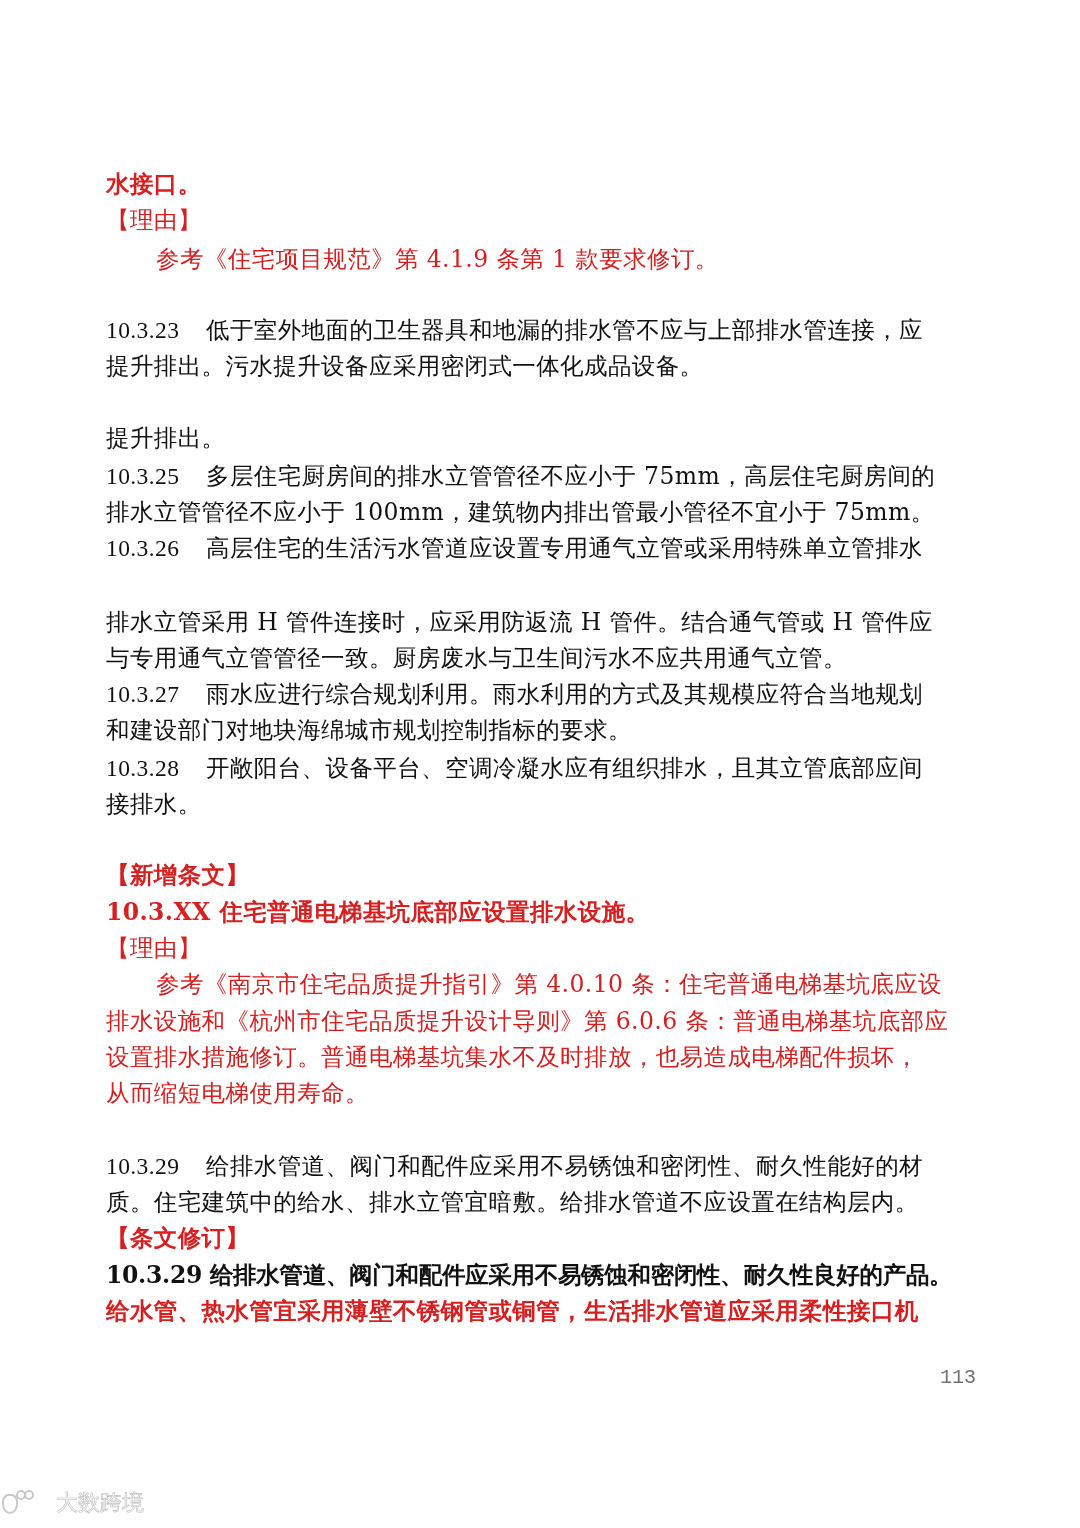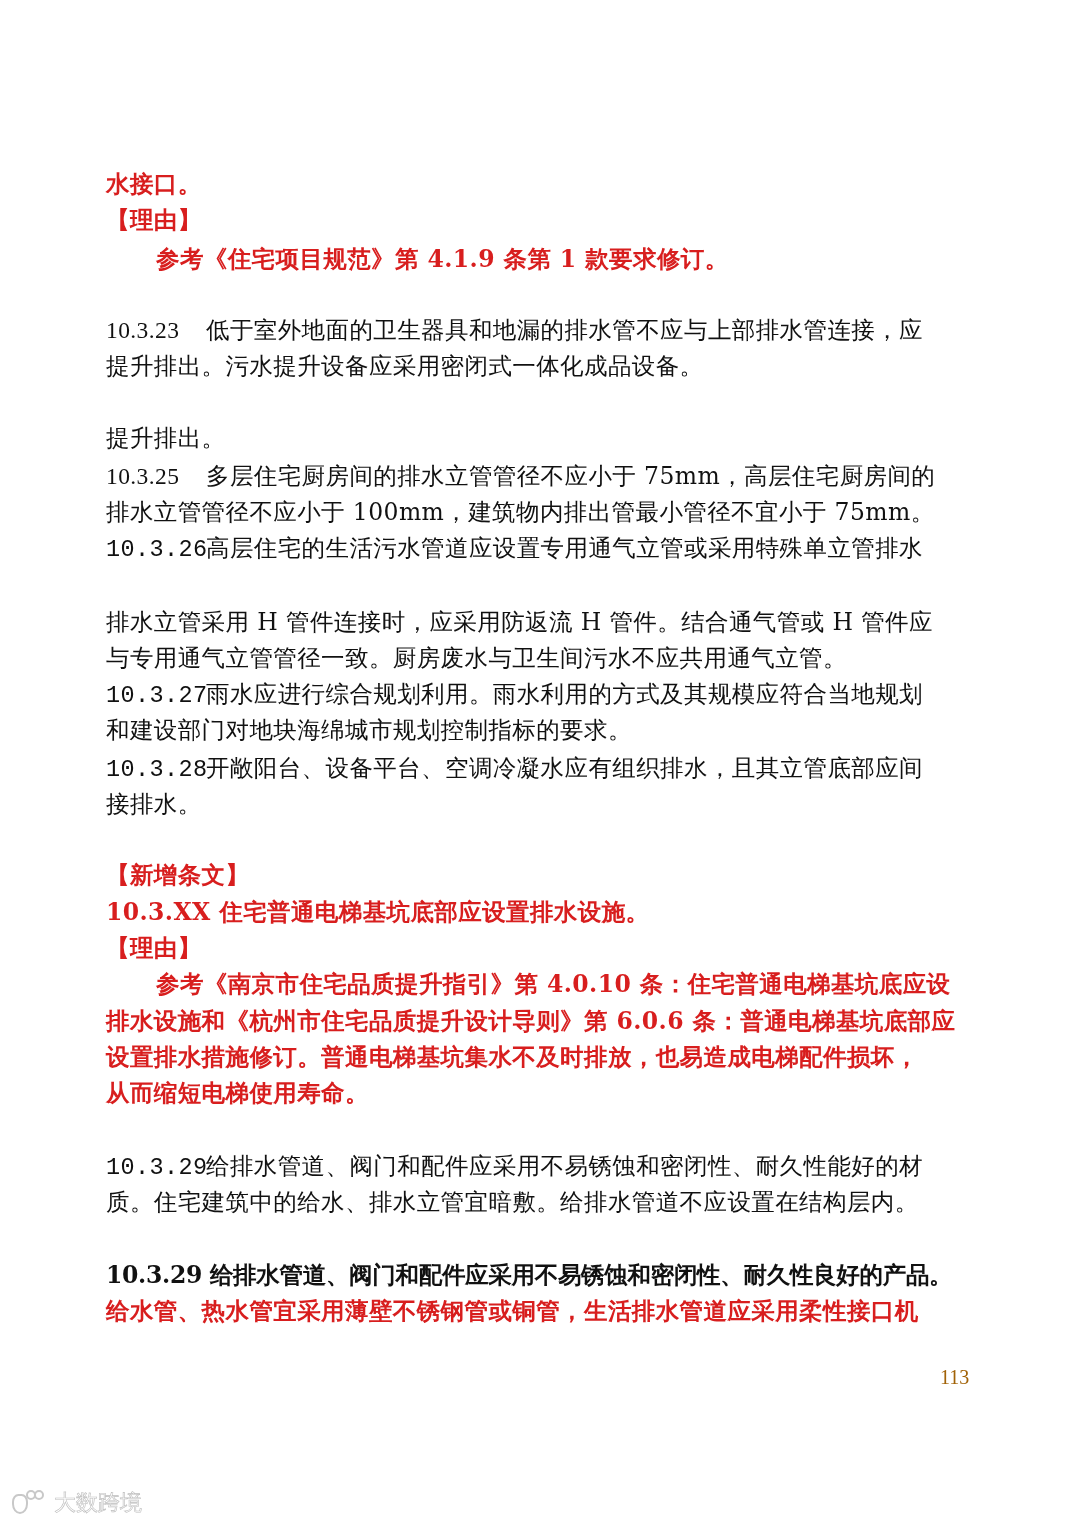--- a/index.html
+++ b/index.html
@@ -1,29 +1,29 @@
 <!DOCTYPE html>
 <html><head>
 <meta charset="utf-8">
 <style>
   html, body { margin: 0; padding: 0; background: #ffffff; }
   body { width: 1080px; height: 1528px; position: relative; overflow: hidden;
          font-family: "DejaVu Serif", "Liberation Serif", serif; color: #111; }
   .page { position: absolute; left: 0; top: 0; width: 1080px; height: 1528px; }
   .line { position: absolute; left: 106px; width: 866px; font-size: 23.5px; line-height: 36px;
           white-space: nowrap; letter-spacing: 0.4px; }
-  .red { color: #d81e1e; font-weight: bold; }
+  .red { color: #d81e1e; }
   .bold { font-weight: bold; }
   .indent { left: 156px; width: 816px; }
-  .num { display: inline-block; width: 100px; font-family: Liberation Mono, monospace; }
+  .num { display: inline-block; width: 100px; font-family: Liberation Serif, serif; }
   .numc { display: inline-block; width: 100px; font-family: Liberation Serif, serif; }
   .pagenum { position: absolute; left: 940px; top: 1366px; font-size: 20px;
-             font-family: Liberation Serif, serif; color: #a16207; }
-  .watermark { position: absolute; left: 12px; top: 1488px; font-size: 22px; color: #cfcfcf;
-               font-family: Liberation Sans, sans-serif; display: flex; align-items: center; gap: 10px;
+             font-family: Liberation Mono, monospace; color: #737373; }
+  .watermark { position: absolute; left: 2px; top: 1488px; font-size: 22px; color: #cfcfcf;
+               font-family: Liberation Sans, sans-serif; display: flex; align-items: center; gap: 22px;
                -webkit-text-stroke: 0.6px #bdbdbd; color: #fff; }
   .wm-logo { width: 32px; height: 26px; position: relative; }
   .wm-logo span { position: absolute; border: 2px solid #c8c8c8; border-radius: 50%; }
 </style>
 </head>
 <body>
 
 <div class="page">
 
   <div class="line red bold" style="top:166px">水接口。</div>
@@ -64,20 +64,21 @@
   <div class="line red indent" style="top:966px">参考《南京市住宅品质提升指引》第 4.0.10 条：住宅普通电梯基坑底应设</div>
   <div class="line red" style="top:1003px">排水设施和《杭州市住宅品质提升设计导则》第 6.0.6 条：普通电梯基坑底部应</div>
   <div class="line red" style="top:1039px">设置排水措施修订。普通电梯基坑集水不及时排放，也易造成电梯配件损坏，</div>
   <div class="line red" style="top:1075px">从而缩短电梯使用寿命。</div>
 
   <div class="line" style="top:1148px">
     <span class="num">10.3.29</span><span>给排水管道、阀门和配件应采用不易锈蚀和密闭性、耐久性能好的材</span>
   </div>
   <div class="line" style="top:1184px">质。住宅建筑中的给水、排水立管宜暗敷。给排水管道不应设置在结构层内。</div>
 
+  <div class="line red bold" style="top:1220px">【条文修订】</div>
   <div class="line bold" style="top:1257px; letter-spacing:-0.3px">10.3.29 给排水管道、阀门和配件应采用不易锈蚀和密闭性、耐久性良好的产品。</div>
   <div class="line red bold" style="top:1293px">给水管、热水管宜采用薄壁不锈钢管或铜管，生活排水管道应采用柔性接口机</div>
 
   <div class="pagenum">113</div>
 
   <div class="watermark">
     <div class="wm-logo">
       <span style="left:0;top:4px;width:12px;height:16px;border-radius:40% 40% 50% 50%"></span>
       <span style="left:14px;top:0;width:6px;height:6px"></span>
       <span style="left:22px;top:0;width:6px;height:6px"></span>

